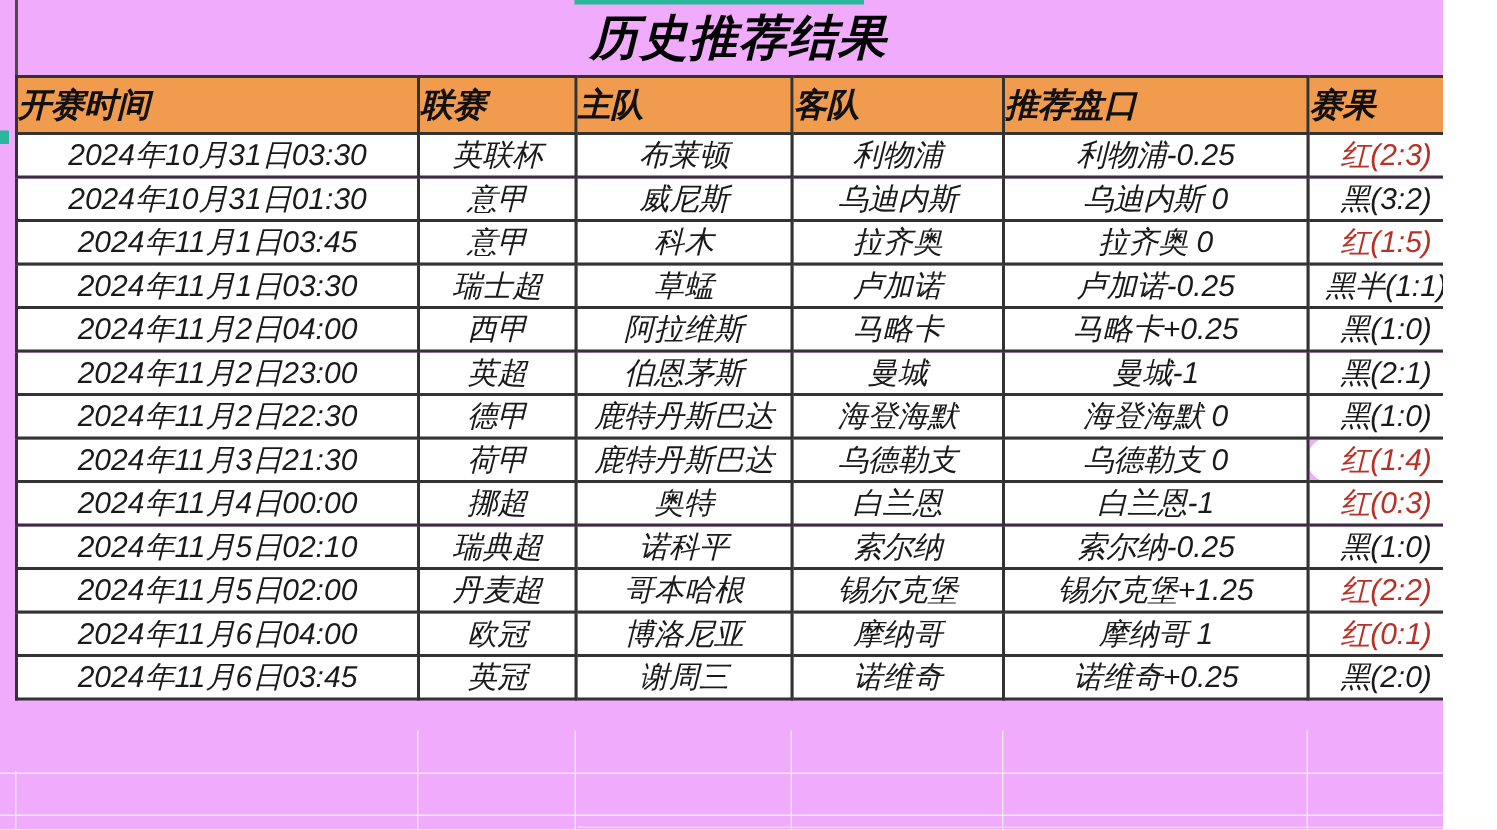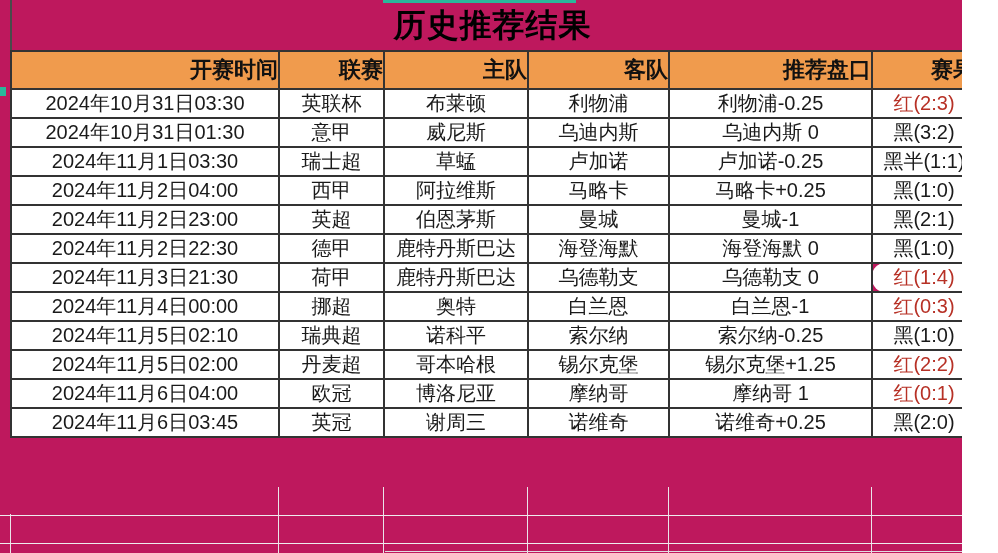--- a/index.html
+++ b/index.html
@@ -1,35 +1,36 @@
 <!DOCTYPE html>
 <html><head>
 <meta charset="utf-8">
 <style>
   * { margin:0; padding:0; box-sizing:border-box; }
   html,body { background:#ffffff; }
   body { font-family:"Liberation Sans", sans-serif; }
   .canvas {
-    position:relative; width:962px; height:553px; background:#be185d;
+    position:relative; width:962px; height:553px; background:#f0abfc;
     overflow:hidden;
+    font-style:italic;
   }
   .teal-strip { position:absolute; left:383px; top:0; width:193px; height:3px; background:#2AB79B; }
   .teal-square { position:absolute; left:0; top:87px; width:6px; height:9px; background:#2AB79B; }
   .title {
     position:absolute; left:10px; top:2px; width:965px; height:46px;
     line-height:46px; text-align:center; font-size:32px; font-weight:700; color:#000;
     letter-spacing:1px;
   }
   table.results {
     position:absolute; left:10px; top:50px; width:965px;
     border-collapse:collapse; table-layout:fixed;
   }
   table.results th {
     background:#F09B4D; border:2px solid #333333; height:38px;
-    font-size:22px; font-weight:700; color:#111; text-align:right;
+    font-size:22px; font-weight:700; color:#111; text-align:left;
     white-space:nowrap; overflow:hidden;
   }
   table.results td {
     border:2px solid #333333; height:26px; font-size:20px; color:#1a1a1a;
     text-align:center; white-space:nowrap; overflow:hidden; background:#ffffff;
   }
   .vline-dark  { position:absolute; width:2px; background:#4a4a4a; }
   .vline-faint { position:absolute; width:1px; background:#e9e5e9; }
   .hline-faint { position:absolute; height:1px; background:#efecef; }
 </style>
@@ -74,20 +75,28 @@
           <td>利物浦-0.25</td>
           <td style="color: rgb(183, 49, 38);">红(2:3)</td>
         </tr>
         <tr>
           <td>2024年10月31日01:30</td>
           <td>意甲</td>
           <td>威尼斯</td>
           <td>乌迪内斯</td>
           <td>乌迪内斯 0</td>
           <td style="color: rgb(26, 26, 26);">黑(3:2)</td>
+        </tr>
+        <tr>
+          <td>2024年11月1日03:45</td>
+          <td>意甲</td>
+          <td>科木</td>
+          <td>拉齐奥</td>
+          <td>拉齐奥 0</td>
+          <td style="color: rgb(183, 49, 38);">红(1:5)</td>
         </tr>
         <tr>
           <td>2024年11月1日03:30</td>
           <td>瑞士超</td>
           <td>草蜢</td>
           <td>卢加诺</td>
           <td>卢加诺-0.25</td>
           <td style="color: rgb(26, 26, 26);">黑半(1:1)</td>
         </tr>
         <tr>

